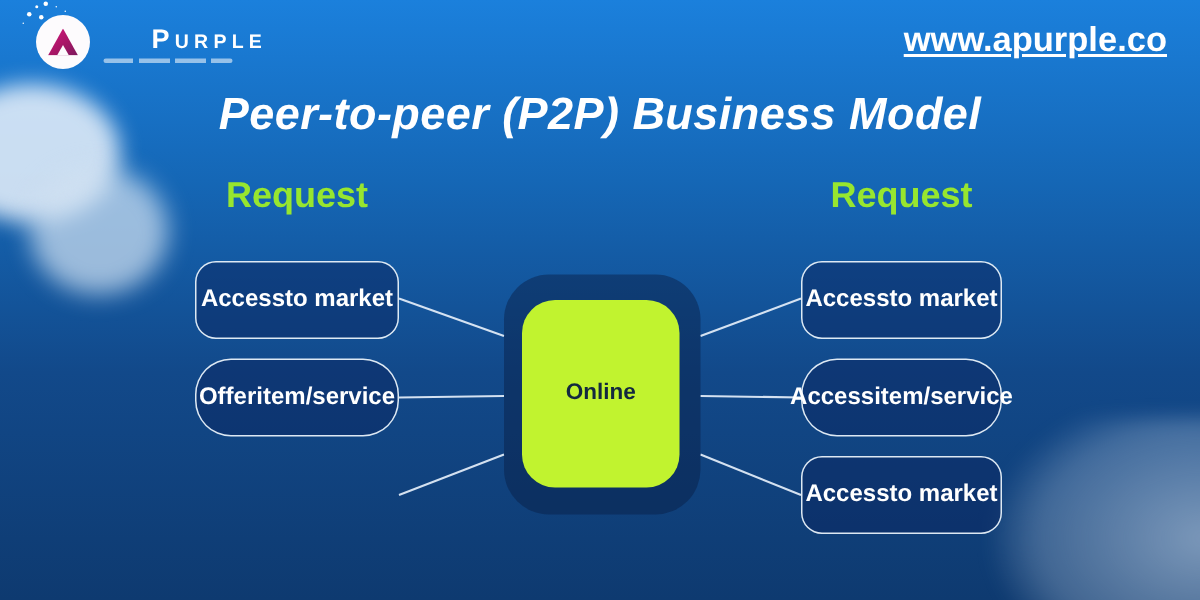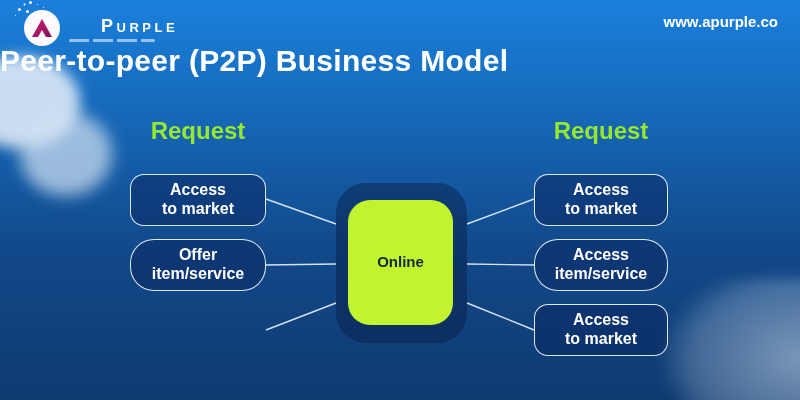--- a/index.html
+++ b/index.html
@@ -28,32 +28,32 @@
   .logo-dots{position:absolute;left:2px;top:0px;width:3px;height:3px;border-radius:50%;
     background:#fff;color:#fff;
     box-shadow:-8px -2px 0 0,-3px -7px 0 -0.5px,3px -9px 0 0,10px -7px 0 -1px,
                -12px 4px 0 -1px,16px -4px 0 -1px,0 -13px 0 -1px,8px -13px 0 -1.2px;}
   .brand-text{margin-left:9px;padding-top:7px;}
   .brand-name{display:block;color:#fff;font-size:13px;font-weight:bold;
     letter-spacing:3.5px;text-transform:uppercase;line-height:1;margin-left:32px;}
   .brand-name::first-letter{font-size:18px;}
   .brand-tagline{margin-top:4px;width:86px;height:3px;border-radius:2px;
     background:repeating-linear-gradient(90deg,rgba(255,255,255,0.55) 0 20px,transparent 20px 24px);}
-  .site-url{position:absolute;right:22px;top:13px;color:#fff;font-size:15px;font-weight:600;}
+  .site-url{position:absolute;right:22px;top:13px;color:#fff;font-size:23px;font-weight:600;text-decoration:underline;}
   
-  .title{position:absolute;left:0;top:44px;width:100%;text-align:left;
-    color:#fff;font-size:30px;font-weight:bold;letter-spacing:0.3px;}
+  .title{position:absolute;left:0;top:60px;width:100%;text-align:center;
+    color:#fff;font-size:30px;font-weight:bold;letter-spacing:0.3px;font-style:italic;}
   .col-header{position:absolute;top:117px;text-align:center;
     font-size:24px;font-weight:bold;color:#97e62f;}
   .col-header.supply{left:130px;width:136px;}
   .col-header.demand{left:534px;width:134px;}
   
   .node{position:absolute;height:52px;border-radius:14px;
     background:rgba(9,38,95,0.50);border:1.5px solid rgba(240,248,255,0.92);
-    display:flex;flex-direction:column;align-items:center;justify-content:center;
+    display:flex;flex-direction:row;align-items:center;justify-content:center;
     color:#fff;font-size:16px;font-weight:bold;line-height:1.18;box-sizing:border-box;}
   .node.left{left:130px;width:136px;}
   .node.right{left:534px;width:134px;}
   .row1{top:174px;} .row2{top:239px;border-radius:24px;} .row3{top:304px;}
   
   .center-wrap{position:absolute;left:336px;top:183px;width:131px;height:160px;
     border-radius:30px;background:rgba(9,29,66,0.45);}
   .center-box{position:absolute;left:348px;top:200px;width:105px;height:125px;
     border-radius:22px;background:#c1f32f;
     display:flex;flex-direction:column;align-items:center;justify-content:center;

